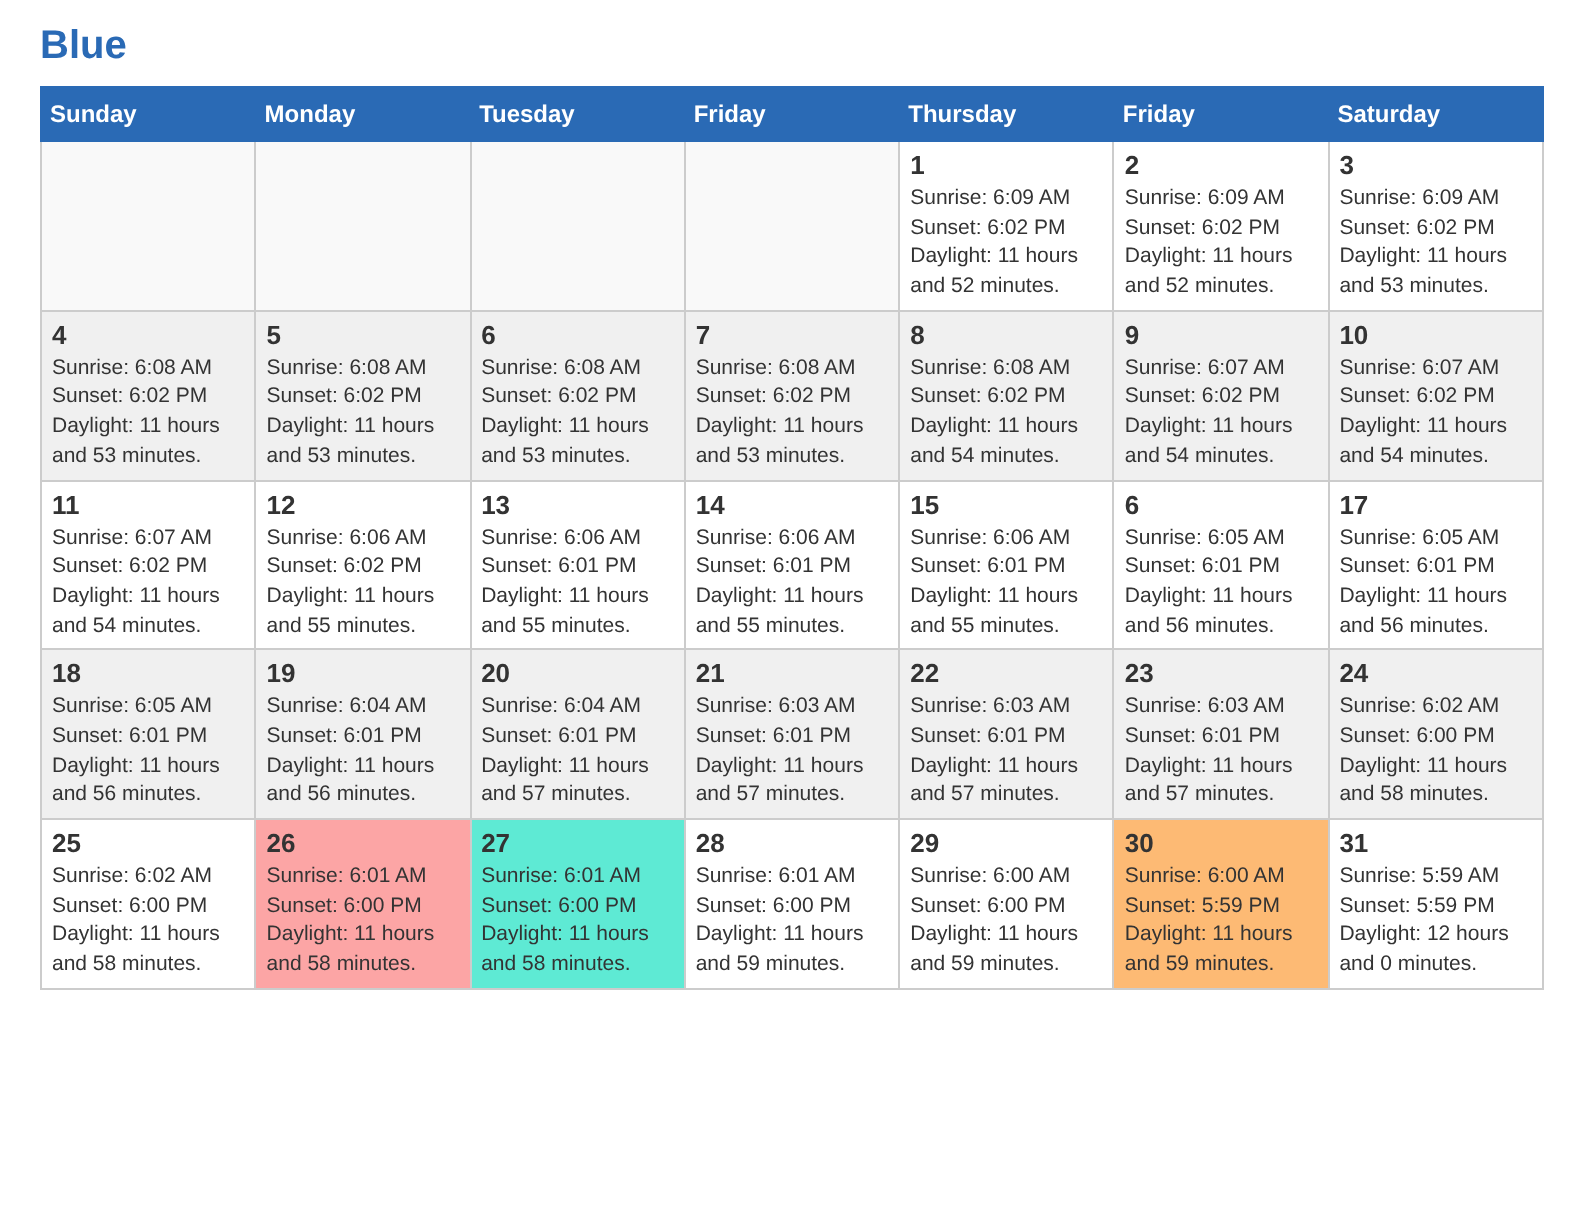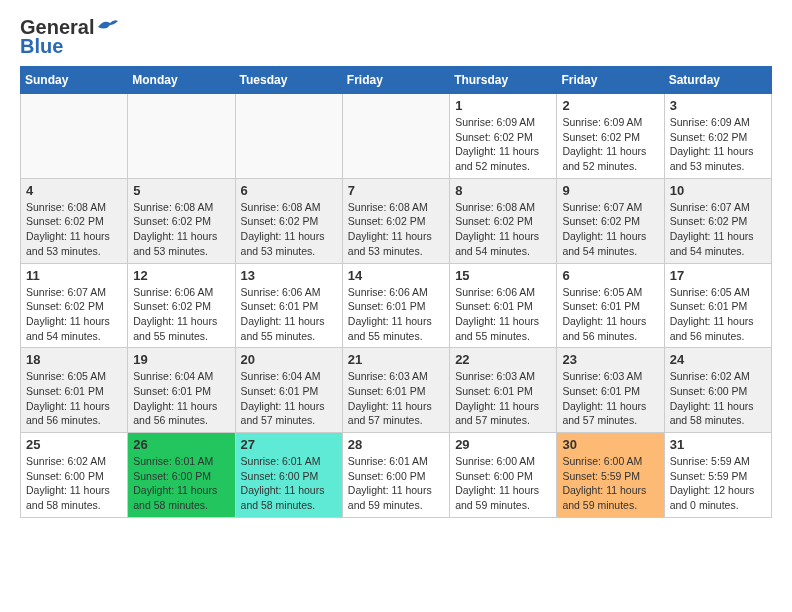--- a/index.html
+++ b/index.html
@@ -83,26 +83,20 @@
     .logo-line1 {
       display: flex;
       align-items: center;
     }
   </style>
 </head>
 <body>
 
 <div class="header-section">
   <div class="logo">
-    <div class="logo-line1">
-      <span style="font-size:20px;font-weight:bold;color:#333;">General</span>
-      <svg width="22" height="20" viewBox="0 0 22 20" style="margin-left:2px;margin-top:-2px;">
-        <path d="M2,10 Q8,2 14,6 Q18,2 22,4 Q18,8 14,8 Q10,14 2,10Z" fill="#2a6ab5"></path>
-      </svg>
-    </div>
     <span style="font-size:20px;font-weight:bold;color:#2a6ab5;margin-top:-4px;">Blue</span>
   </div>
   <div class="title-section">
     <div class="month-title"></div>
     <div class="location-title"></div>
   </div>
 </div>
 
 <table class="calendar-table">
   <thead>
@@ -273,21 +267,21 @@
 Daylight: 11 hours and 58 minutes.</div>
         </td>
       </tr>
       <tr>
         <td style="background-color: rgb(255, 255, 255);">
           <span class="day-number">25</span>
           <div class="day-info" style="white-space: pre-line;">Sunrise: 6:02 AM
 Sunset: 6:00 PM
 Daylight: 11 hours and 58 minutes.</div>
         </td>
-        <td style="background-color: #22c55e;">
+        <td style="background-color: #fca5a5;">
           <span class="day-number">26</span>
           <div class="day-info" style="white-space: pre-line;">Sunrise: 6:01 AM
 Sunset: 6:00 PM
 Daylight: 11 hours and 58 minutes.</div>
         </td>
         <td style="background-color: #5eead4;">
           <span class="day-number">27</span>
           <div class="day-info" style="white-space: pre-line;">Sunrise: 6:01 AM
 Sunset: 6:00 PM
 Daylight: 11 hours and 58 minutes.</div>

